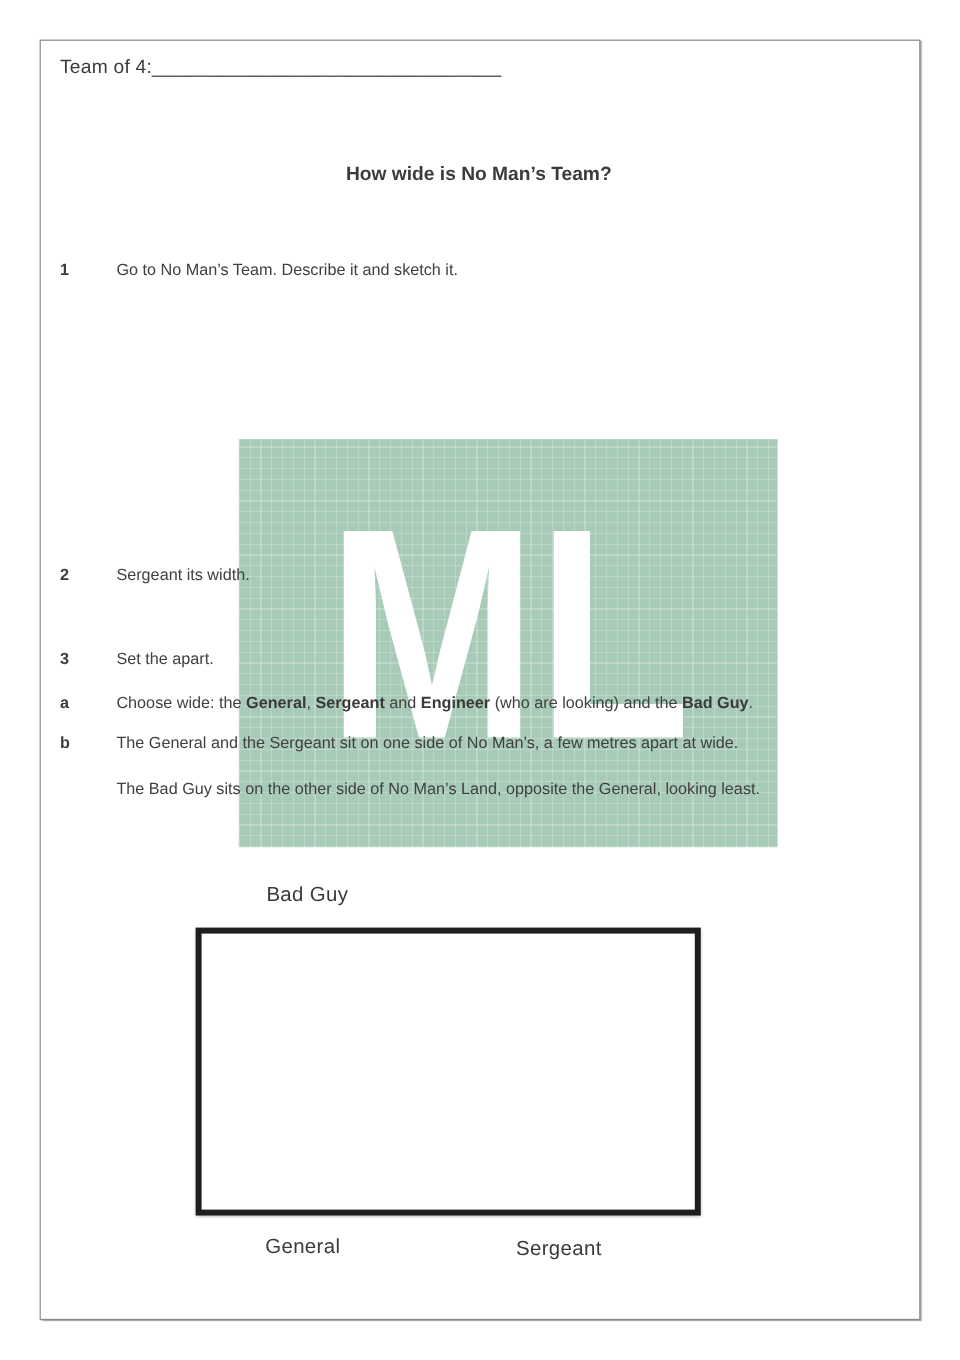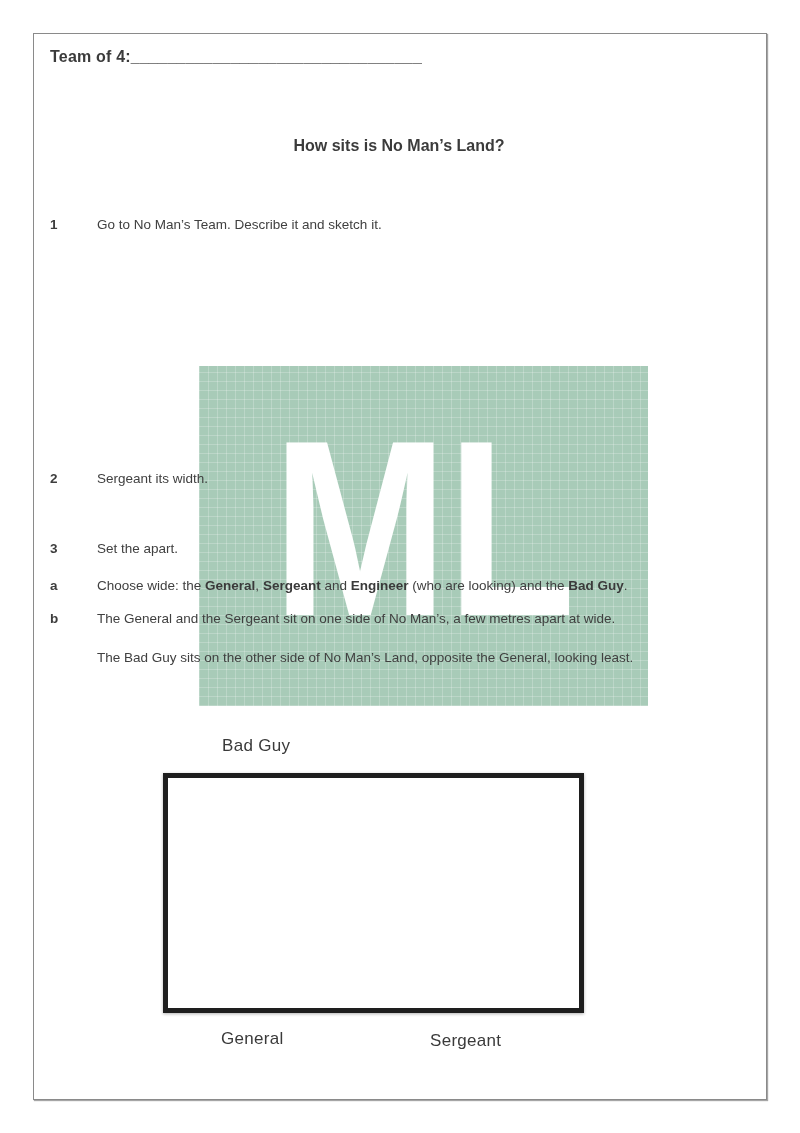--- a/index.html
+++ b/index.html
@@ -30,21 +30,21 @@
   .wm-text{
     position:absolute;left:50%;top:50%;
     transform:translate(-50%,-53%) scaleX(0.84);
     font-size:250px;font-weight:700;line-height:1;
     color:#ffffff;white-space:nowrap;
   }
   
   .txt-layer{position:absolute;left:0;top:0;width:100%;height:100%;z-index:2;}
   .team-line{
     position:absolute;left:50px;top:48px;
-    font-size:16px;font-weight:700;color:#3b3b3b;white-space:nowrap;
+    font-size:16px;font-weight:400;color:#3b3b3b;white-space:nowrap;
     letter-spacing:0.2px;
   }
   .title{
     position:absolute;left:33px;top:137px;width:732px;margin:0;
     text-align:center;font-size:16px;font-weight:700;color:#3b3b3b;
   }
   .row{position:absolute;left:0;width:100%;font-size:13.5px;line-height:1.2;}
   .marker{position:absolute;left:50px;font-weight:700;color:#3d3d3d;}
   .itext{position:absolute;left:97px;white-space:nowrap;color:#404040;}
   .itext .b{font-weight:700;color:#3a3a3a;}
@@ -71,21 +71,21 @@
   <div class="page-border"></div>
 
   <div class="watermark">
     <div class="wm-text">ML</div>
   </div>
 
   <div class="txt-layer">
 
     <div class="team-line"><span>Team of 4:</span><span>________________________________</span></div>
 
-    <h1 class="title">How sits is No Man’s Land?</h1>
+    <h1 class="title">How wide is No Man’s Team?</h1>
 
     <div class="row" style="top:217px">
       <span class="marker">1</span>
       <span class="itext">Go to No Man’s Team. Describe it and sketch it.</span>
     </div>
 
     <div class="row" style="top:471px">
       <span class="marker">2</span>
       <span class="itext">Sergeant its width.</span>
     </div>

